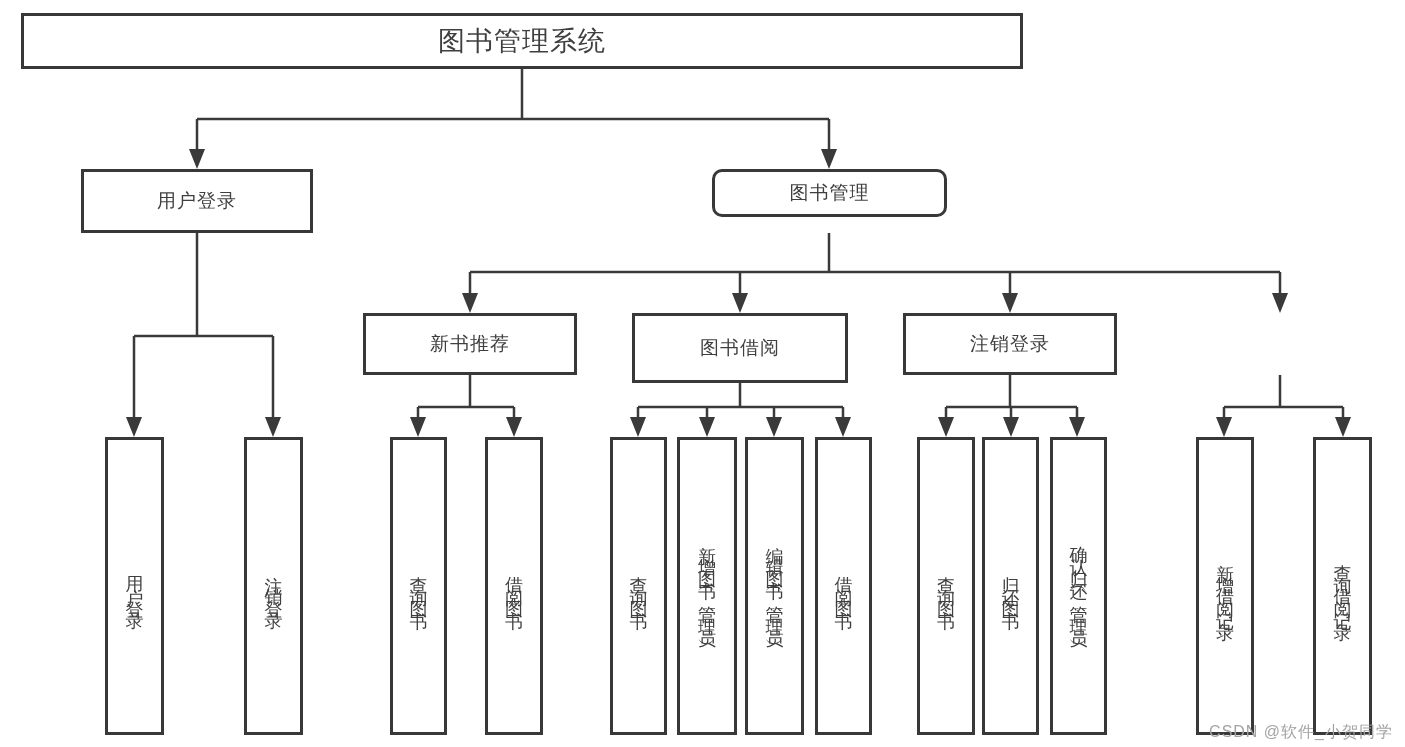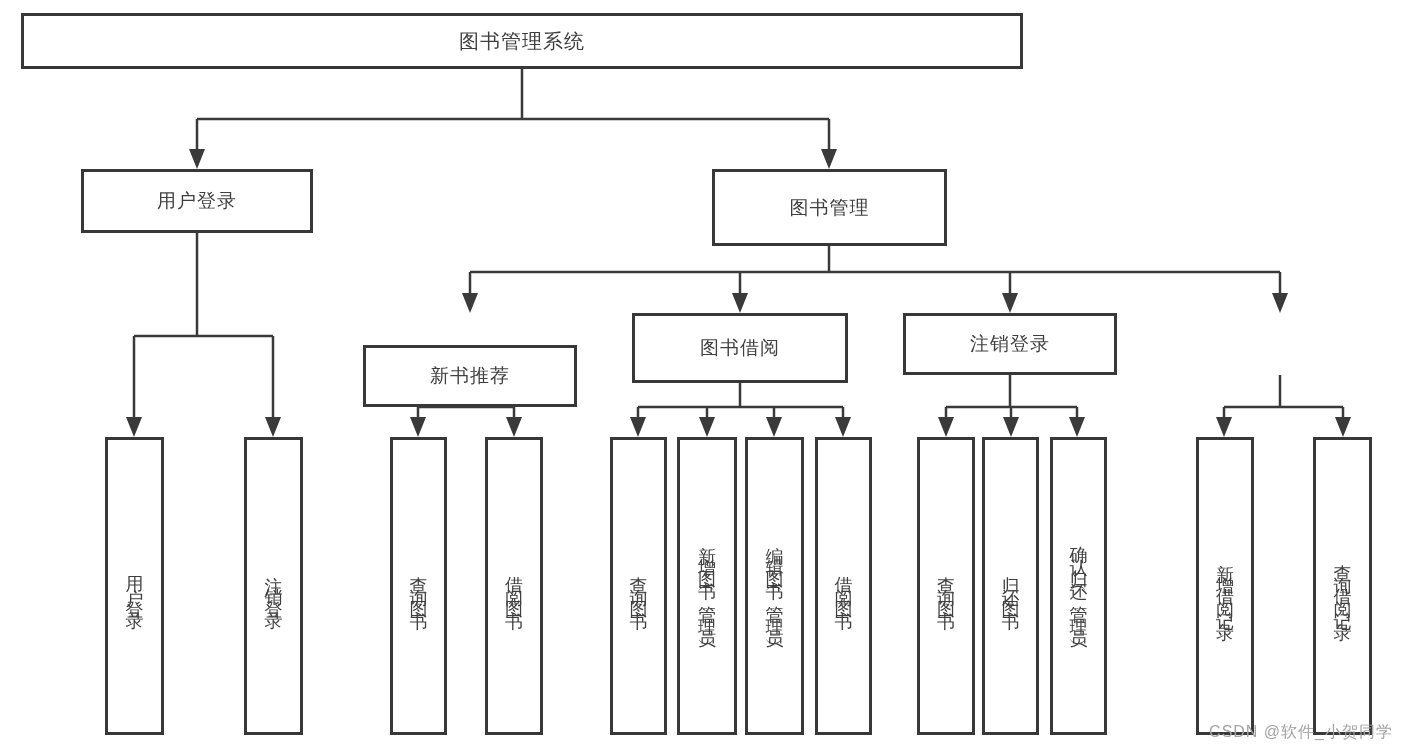--- a/index.html
+++ b/index.html
@@ -22,21 +22,21 @@
     box-sizing: border-box;
     background: #ffffff;
     border: 3px solid #383838;
     display: flex;
     align-items: center;
     justify-content: center;
     color: #3f3f3f;
     z-index: 2;
   }
   .node.h { font-size: 19px; letter-spacing: 1px; }
-  .node.root { font-size: 20px; }
+  .node.root { font-size: 27px; }
   .node.leaf span {
     writing-mode: vertical-rl;
     text-orientation: mixed;
     font-size: 18px;
     letter-spacing: 12px;
     line-height: 1;
     white-space: nowrap;
     color: #3f3f3f;
   }
   .watermark {
@@ -86,25 +86,25 @@
     </g>
   </svg>
 
   <div class="node h root" style="left:21px; top:13px; width:1002px; height:56px;">
     <span>图书管理系统</span>
   </div>
 
   <div class="node h" style="left:81px; top:169px; width:232px; height:64px;">
     <span>用户登录</span>
   </div>
-  <div class="node h" style="left:712px; top:169px; width:235px; height:77px;">
+  <div class="node h" style="left:712px; top:169px; width:235px; height:48px;border-radius:10px;">
     <span>图书管理</span>
   </div>
 
-  <div class="node h" style="left:363px; top:313px; width:214px; height:62px;margin-top:32px;">
+  <div class="node h" style="left:363px; top:313px; width:214px; height:62px;">
     <span>新书推荐</span>
   </div>
   <div class="node h" style="left:632px; top:313px; width:216px; height:70px;">
     <span>图书借阅</span>
   </div>
   <div class="node h" style="left:903px; top:313px; width:214px; height:62px;">
     <span>注销登录</span>
   </div>
 
   <div class="node leaf" style="left:105px; top:437px; width:59px; height:298px;">

